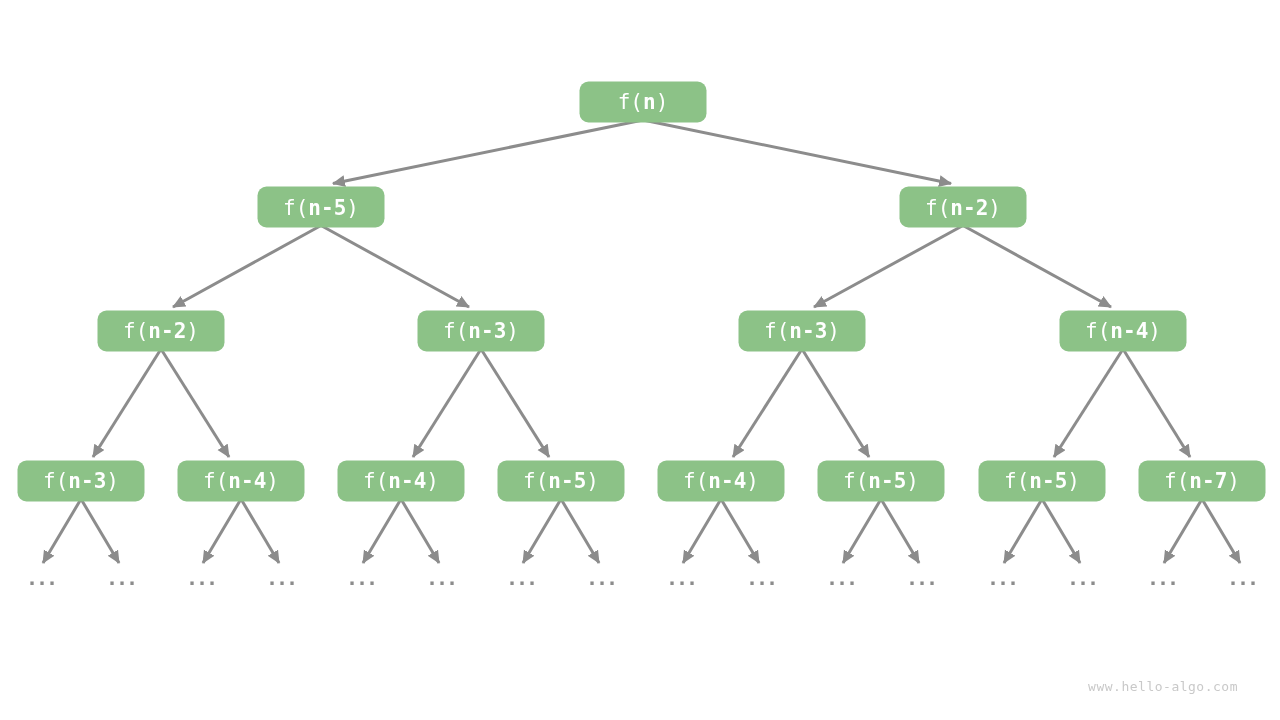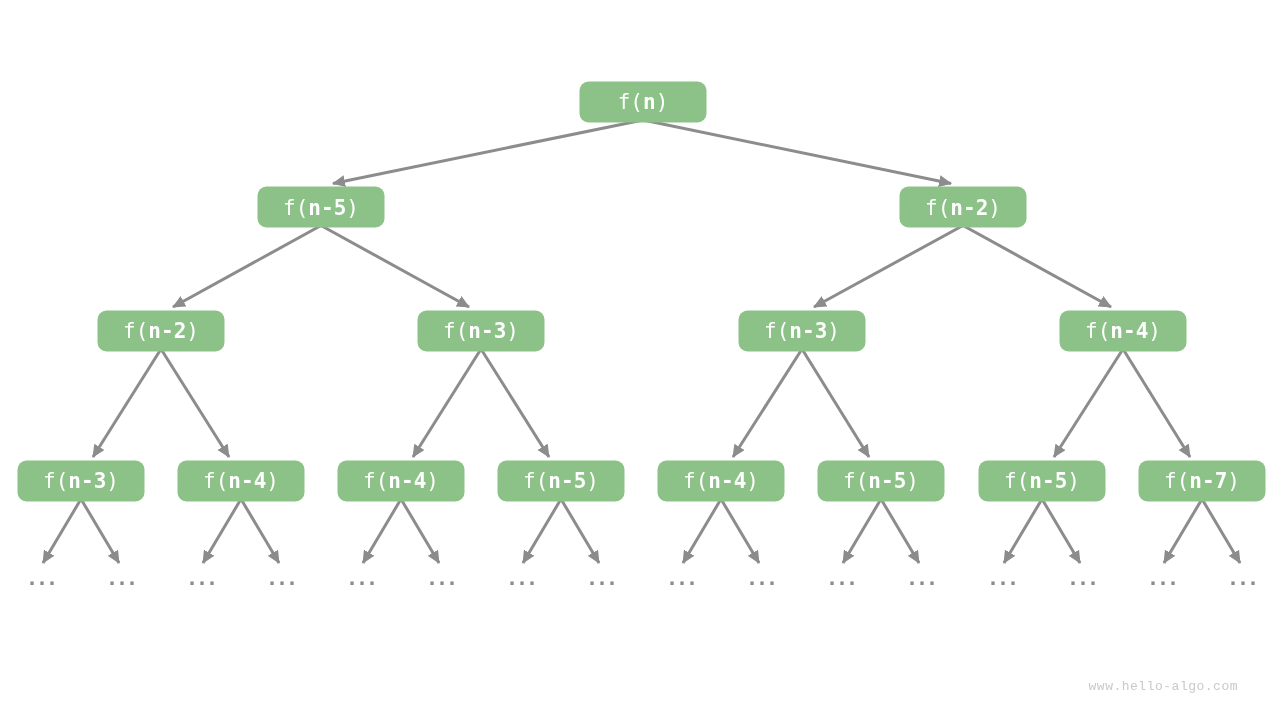--- a/index.html
+++ b/index.html
@@ -54,21 +54,20 @@
     line-height: 1;
     white-space: nowrap;
   }
   .watermark {
     position: absolute;
     right: 42px;
     bottom: 26px;
     font-size: 13px;
     color: var(--watermark, #C9C9C9);
     letter-spacing: 0.5px;
-    font-family: Liberation Mono, monospace;
   }
 </style>
 </head>
 <body>
 
 <div id="stage">
   <svg id="edges-svg" viewBox="0 0 1280 720" xmlns="http://www.w3.org/2000/svg">
     <defs>
       <marker id="arrowhead" markerUnits="userSpaceOnUse" markerWidth="16" markerHeight="14" refX="12" refY="6" orient="auto">
         <path d="M0,0 L13,6 L0,12 Z" id="arrowhead-path" fill="#8C8C8C"></path>

